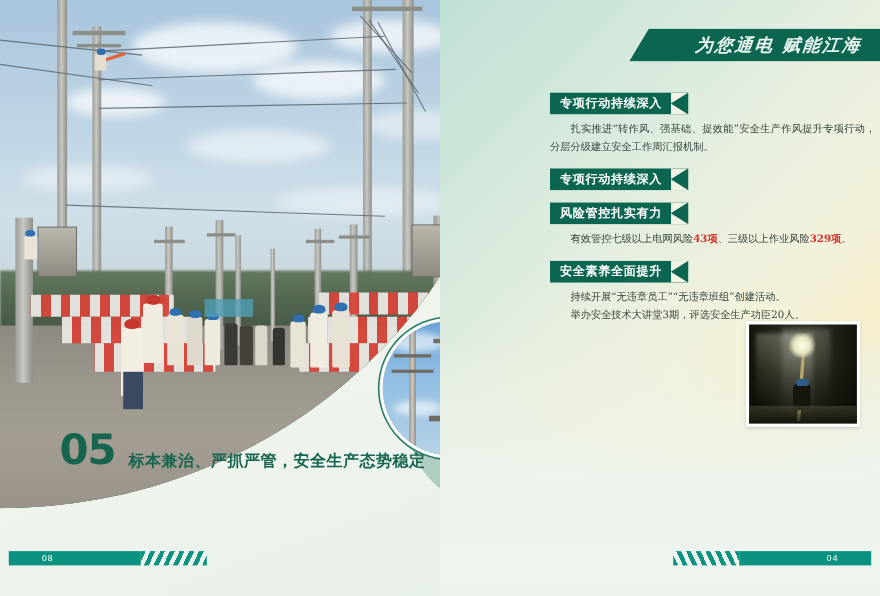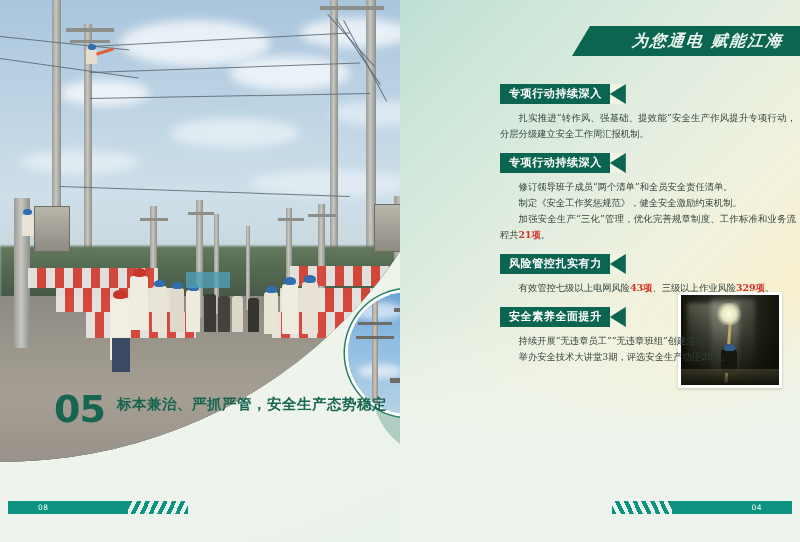--- a/index.html
+++ b/index.html
@@ -77,21 +77,21 @@
   .cp-arm{position:absolute;background:#6f6c66;}
   .cp-cloud{position:absolute;background:rgba(255,255,255,.6);border-radius:50%;filter:blur(3px);}
   .deco-circle{
     position:absolute;left:372px;top:318px;width:140px;height:140px;border-radius:50%;
     background:rgba(126,174,158,.55);
   }
 
   
   .left-heading{position:absolute;left:54px;top:392px;width:350px;display:flex;gap:12px;align-items:flex-start;}
   .num02{font-size:38px;font-weight:bold;color:#17654f;line-height:.9;letter-spacing:-1px;font-family:"DejaVu Sans",sans-serif;}
-  .lh-text{padding-top:3px;}
+  .lh-text{padding-top:3px;margin-top:15px;}
   .lh-title{font-size:14.5px;font-weight:bold;color:#17654f;letter-spacing:.5px;white-space:nowrap;}
   .lh-sub{font-size:10px;color:#17654f;line-height:1.55;margin-top:3px;font-weight:bold;}
   .lh-sub .l2{display:block;padding-left:22px;}
 
   
   .footer-left{position:absolute;left:8px;bottom:28px;width:180px;height:13px;display:flex;align-items:center;}
   .fl-bar{position:relative;width:120px;height:13px;background:#0b9280;display:flex;align-items:center;}
   .fl-bar span{color:#fff;font-size:7.5px;margin-left:30px;letter-spacing:.5px;}
   .fl-stripes{width:60px;height:13px;background:repeating-linear-gradient(115deg,#0b9280 0 4px,transparent 4px 8px);}
   .footer-right{position:absolute;right:8px;bottom:28px;width:180px;height:13px;display:flex;align-items:center;justify-content:flex-end;}
@@ -308,25 +308,21 @@
       <div class="np-body"></div>
       <div class="np-helmet"></div>
       <div class="np-floor"></div>
     </div>
   </div>
 
   <div class="sections" id="sections-root">
       <div class="section"><div class="badge">专项行动持续深入</div><div class="body">
           <p>扎实推进“转作风、强基础、提效能”安全生产作风提升专项行动，分层分级建立安全工作周汇报机制。</p>
         </div></div>
-      <div class="section"><div class="badge">专项行动持续深入</div><div class="body">
-          <p>修订领导班子成员“两个清单”和全员安全责任清单。</p>
-          <p>制定《安全工作奖惩规范》，健全安全激励约束机制。</p>
-          <p>加强安全生产“三化”管理，优化完善规章制度、工作标准和业务流程共<span class="hl">21项</span>。</p>
-        </div></div>
+      <div class="section"><div class="badge">专项行动持续深入</div></div>
       <div class="section"><div class="badge">风险管控扎实有力</div><div class="body">
           <p>有效管控七级以上电网风险<span class="hl">43项</span>、三级以上作业风险<span class="hl">329项</span>。</p>
         </div></div>
       <div class="section"><div class="badge">安全素养全面提升</div><div class="body">
           <p>持续开展“无违章员工”“无违章班组”创建活动。</p>
           <p>举办安全技术大讲堂3期，评选安全生产功臣20人。</p>
         </div></div>
     </div>
 
   <div class="footer-right">

